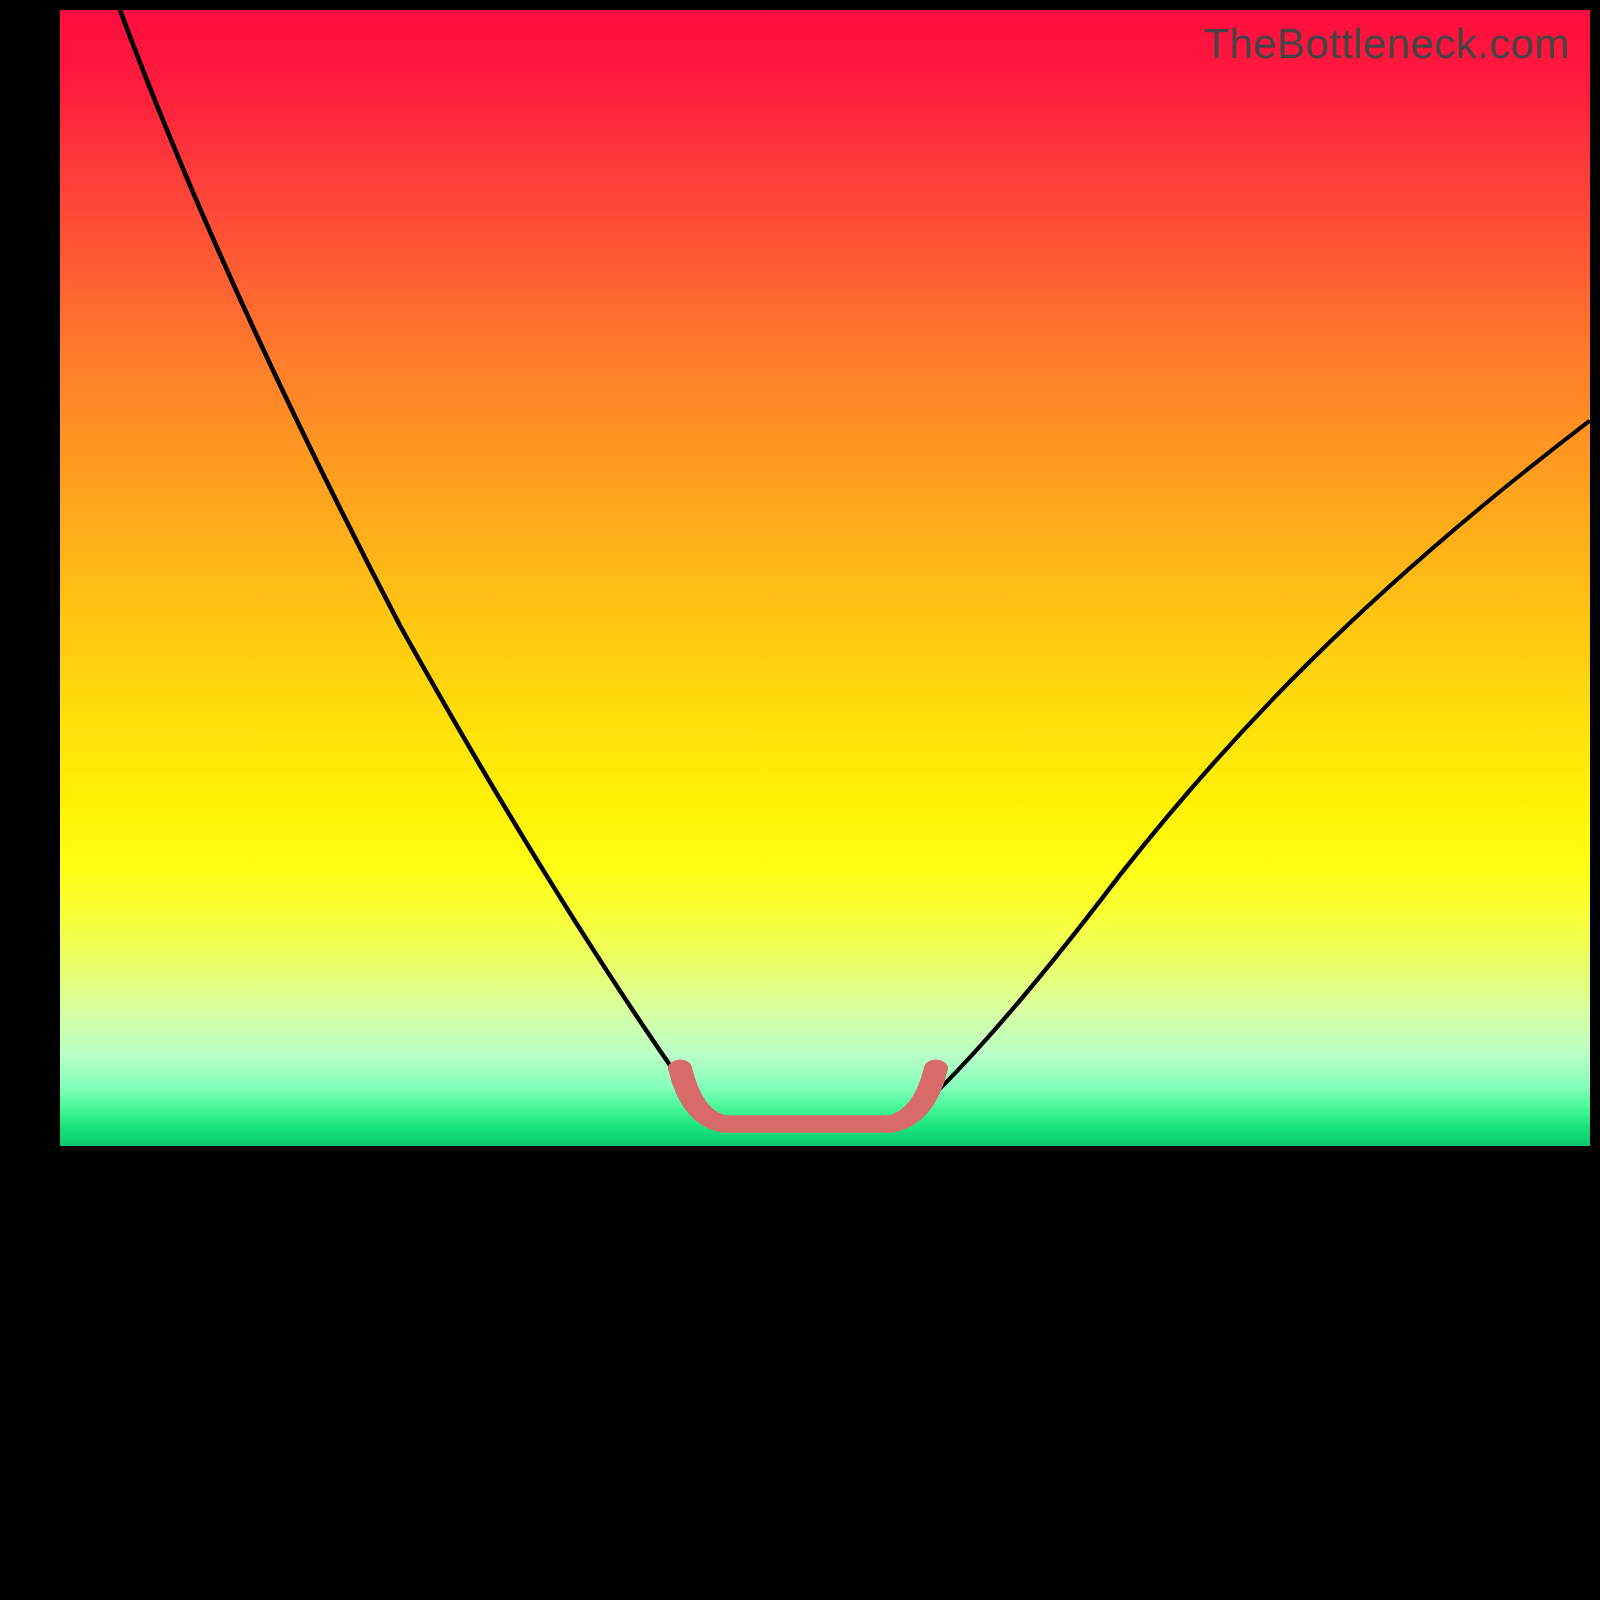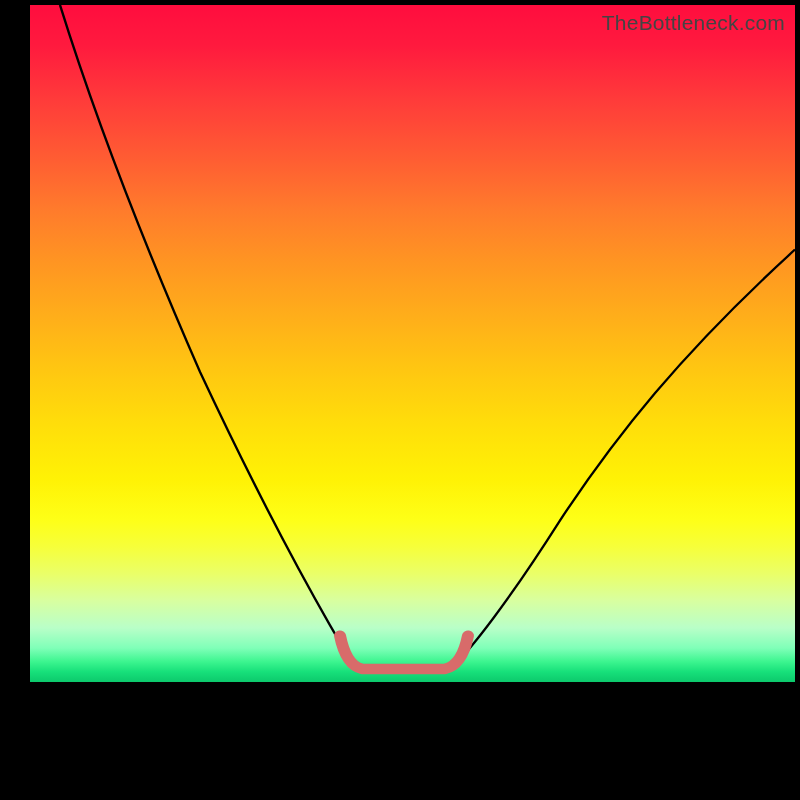--- a/index.html
+++ b/index.html
@@ -15,21 +15,21 @@
     position: relative;
     width: 800px;
     height: 800px;
     background: #000;
   }
   .plot-area {
     position: absolute;
     left: 30px;
     top: 5px;
     width: 765px;
-    height: 677px;
+    height: 568px;
     background: linear-gradient(to bottom,
       #ff0d3e 0%,
       #ff1a3e 6%,
       #ff3b3a 14%,
       #ff5a33 22%,
       #ff7a2c 30%,
       #ff9522 38%,
       #ffae1a 46%,
       #ffc711 54%,
       #ffde0a 62%,

